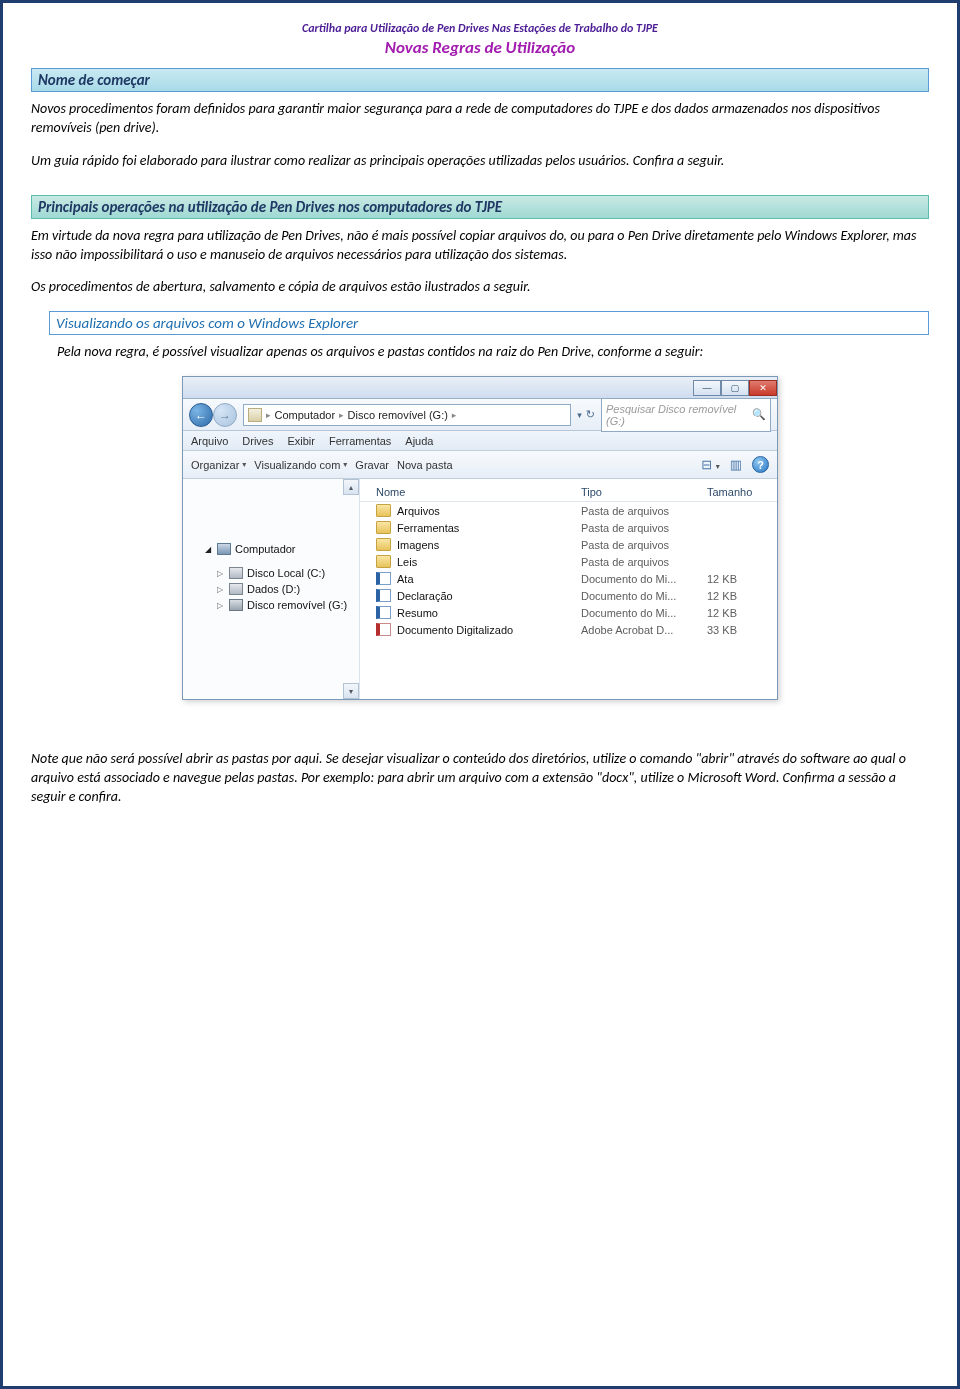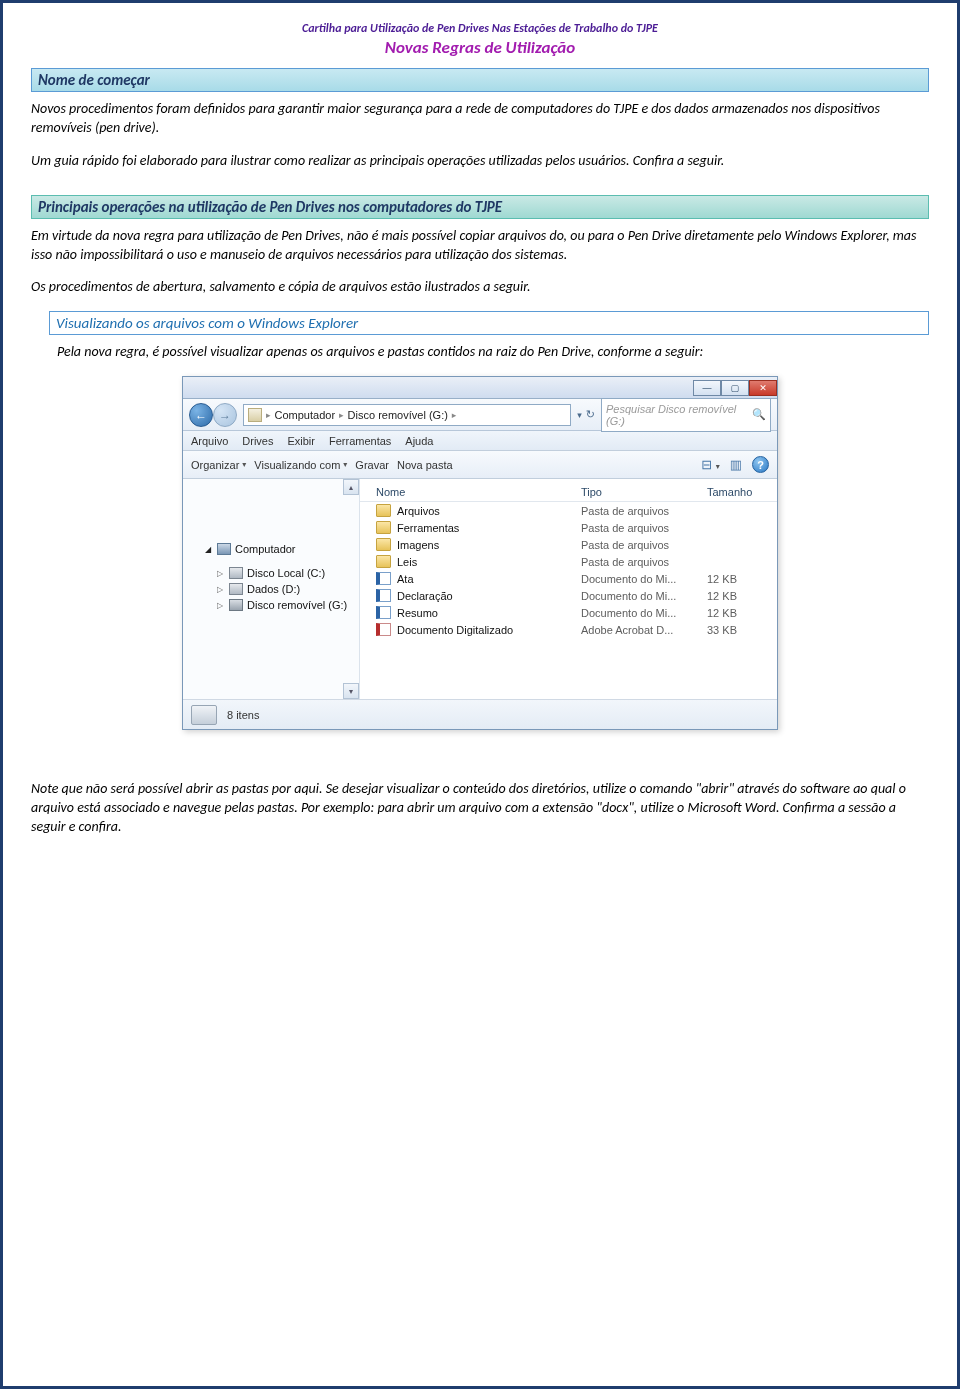--- a/index.html
+++ b/index.html
@@ -380,19 +380,15 @@
             <div class="col-space"></div>
             <div class="fico ico-pdf"></div>
             <div class="fname">Documento Digitalizado</div>
             <div class="ftype">Adobe Acrobat D...</div>
             <div class="fsize">33 KB</div>
           </div>
         </div>
     </div>
   </div>
 
-  <div class="status-row">
-    <div class="drive-img"></div>
-    <span>8 itens</span>
-  </div>
 </div>
 
 <p class="para">Note que não será possível abrir as pastas por aqui. Se desejar visualizar o conteúdo dos diretórios, utilize o comando "abrir" através do software ao qual o arquivo está associado e navegue pelas pastas. Por exemplo: para abrir um arquivo com a extensão "docx", utilize o Microsoft Word. Confirma a sessão a seguir e confira.</p>
 
 </body></html>

